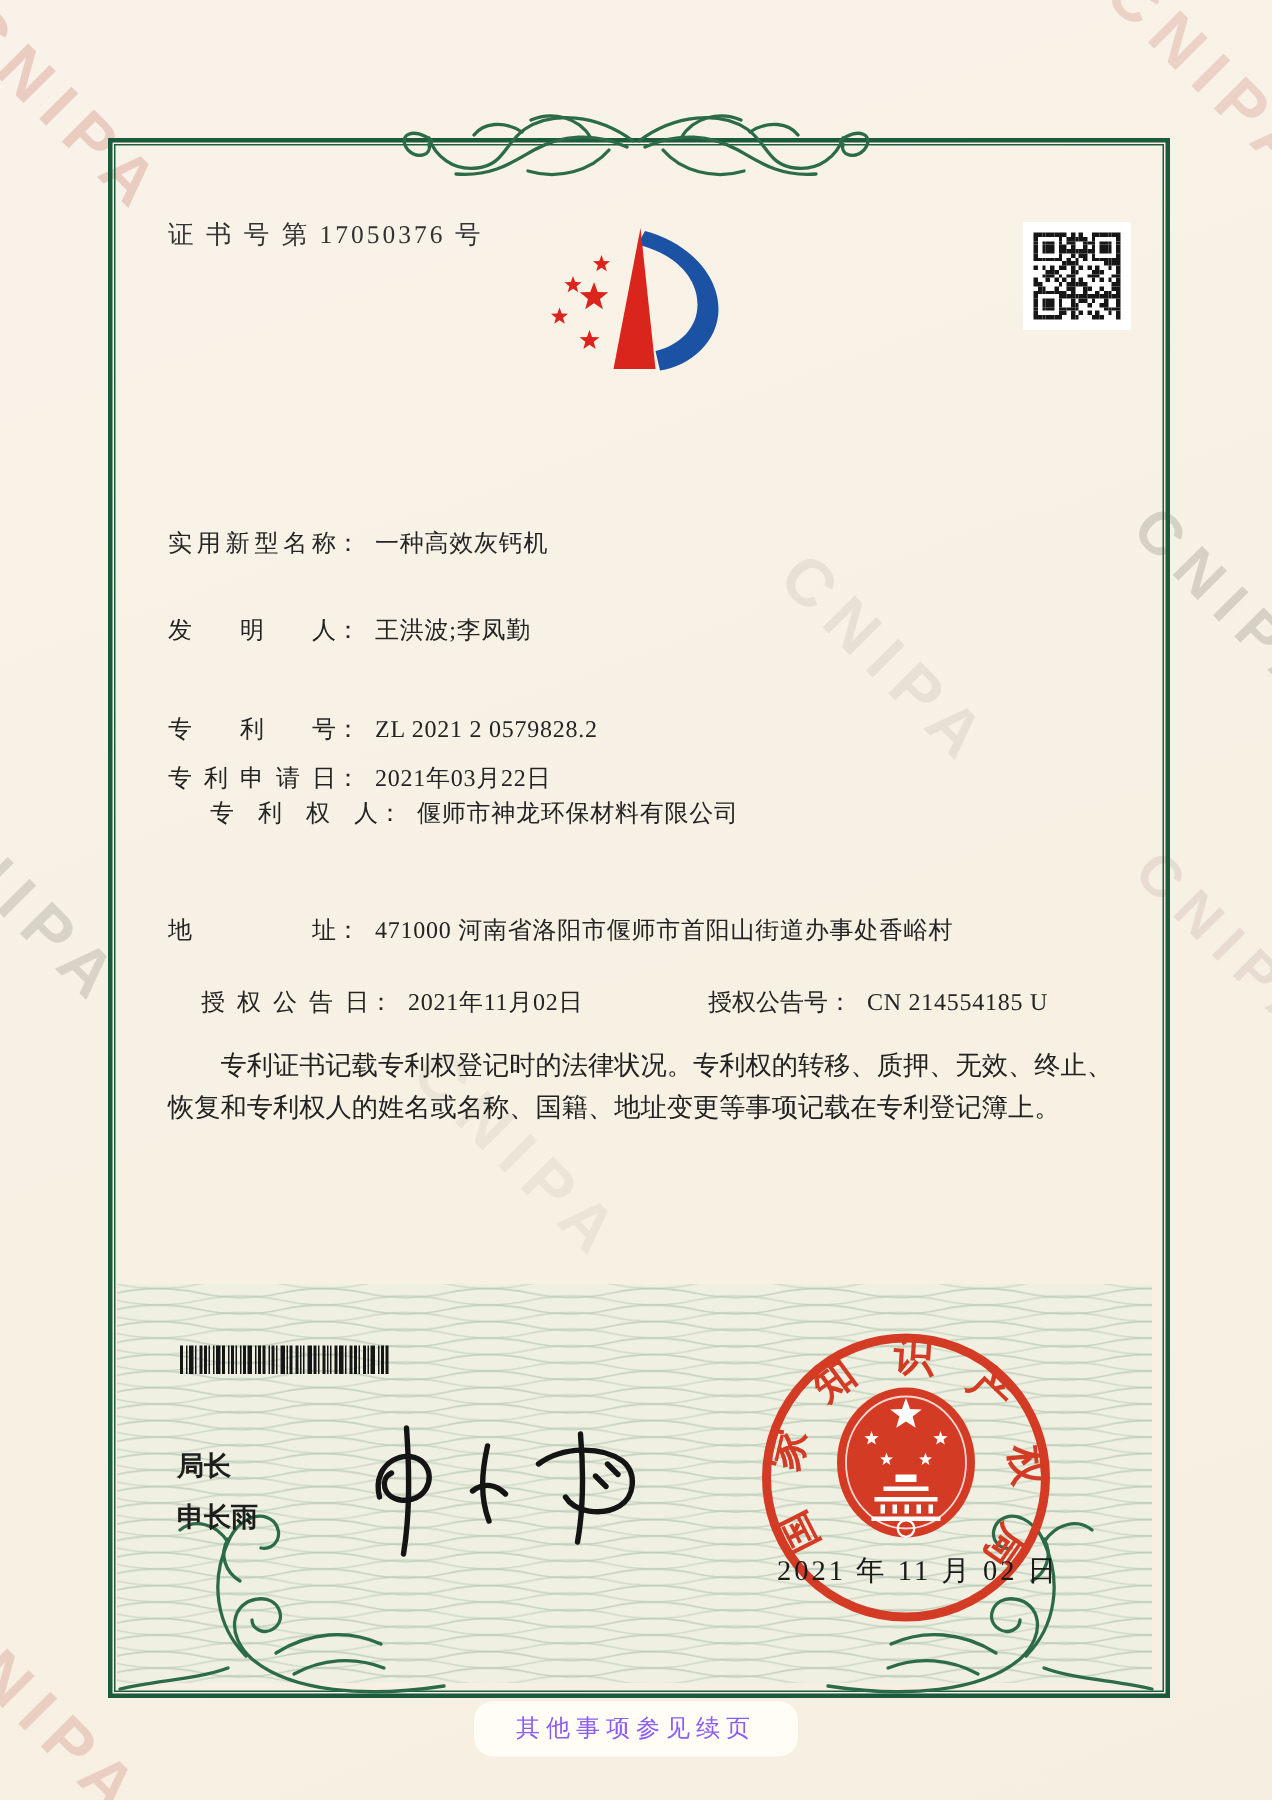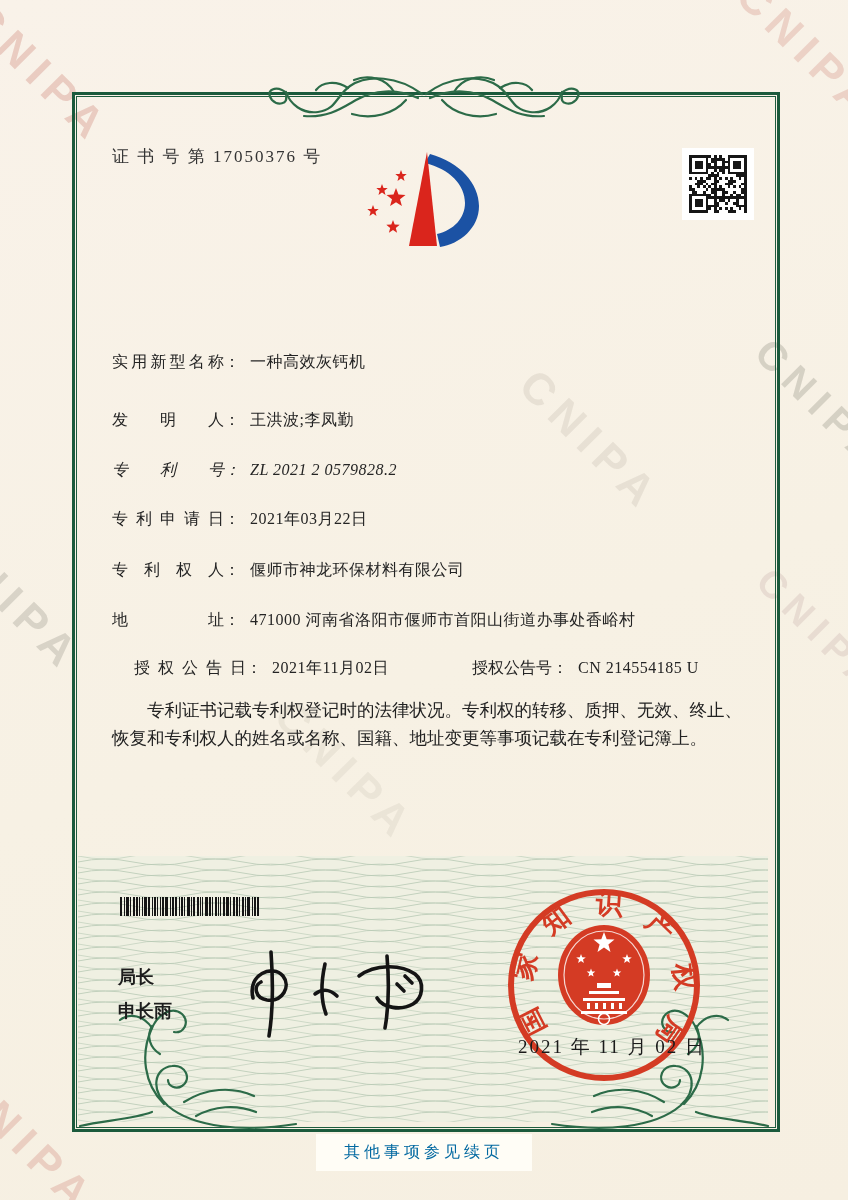--- a/index.html
+++ b/index.html
@@ -43,21 +43,21 @@
   .officer{position:absolute;left:118px;top:968px;font-family:"Liberation Sans","DejaVu Sans",sans-serif;
     font-weight:bold;font-size:18px;color:#1d1d1d;line-height:1;}
   .officer .o2{margin-top:16px;}
   .sig path{fill:none;stroke:#141414;stroke-width:3.6;stroke-linecap:round;stroke-linejoin:round;}
   
   .seal text{font-family:"Liberation Serif","DejaVu Serif",serif;}
   
   .pageinfo{position:absolute;left:72px;top:1096px;width:702px;text-align:center;
     font-size:15px;letter-spacing:3px;color:#333;}
   .contbox{position:absolute;left:50%;top:1134px;transform:translateX(-50%);
-    background:#fffdf6;padding:8px 28px;font-size:16px;letter-spacing:4px;color:#0369a1;}
+    background:#fffdf6;padding:8px 28px;font-size:16px;letter-spacing:4px;color:#8b5cf6;border-radius:13px;}
 </style>
 </head>
 <body>
 
 <div class="page">
 
   <div class="wm" style="left:-6px;top:-8px;color:rgba(224,178,166,.6);">CNIPA</div>
   <div class="wm" style="left:762px;top:-30px;color:rgba(224,178,166,.5);">CNIPA</div>
   <div class="wm" style="left:778px;top:330px;font-size:40px;color:rgba(186,182,170,.55);">CNIPA</div>
   <div class="wm" style="left:545px;top:360px;color:rgba(205,196,184,.38);">CNIPA</div>
@@ -566,27 +566,27 @@
       </div>
   </div>
 
 
   <div class="row" style="top:352px;">
     <span class="flabel">实用新型名称</span><span class="colon">：</span><span class="fvalue">一种高效灰钙机</span>
   </div>
   <div class="row" style="top:410px;">
     <span class="flabel">发明人</span><span class="colon">：</span><span class="fvalue">王洪波;李凤勤</span>
   </div>
-  <div class="row" style="top:460px;font-style:italic;">
+  <div class="row" style="top:476px;">
     <span class="flabel">专利号</span><span class="colon">：</span><span class="fvalue">ZL 2021 2 0579828.2</span>
   </div>
   <div class="row" style="top:509px;">
     <span class="flabel">专利申请日</span><span class="colon">：</span><span class="fvalue">2021年03月22日</span>
   </div>
-  <div class="row" style="top:560px;">
+  <div class="row" style="top:532px;margin-left:28px;">
     <span class="flabel">专利权人</span><span class="colon">：</span><span class="fvalue">偃师市神龙环保材料有限公司</span>
   </div>
   <div class="row" style="top:610px;">
     <span class="flabel">地址</span><span class="colon">：</span><span class="fvalue">471000 河南省洛阳市偃师市首阳山街道办事处香峪村</span>
   </div>
   <div class="row" style="top:658px;margin-left:22px;">
     <span class="flabel">授权公告日</span><span class="colon">：</span><span class="fvalue">2021年11月02日</span>
     <span class="g2">
       <span>授权公告号</span><span class="colon">：</span><span class="fvalue">CN 214554185 U</span>
     </span>

